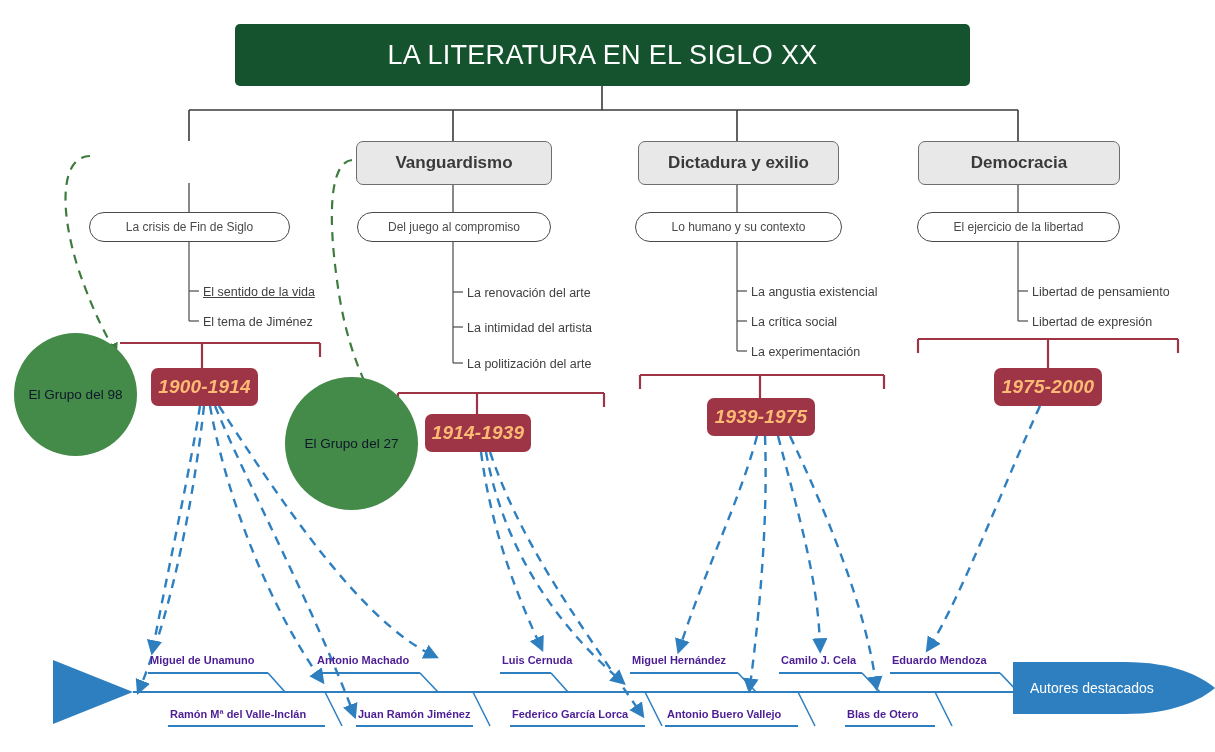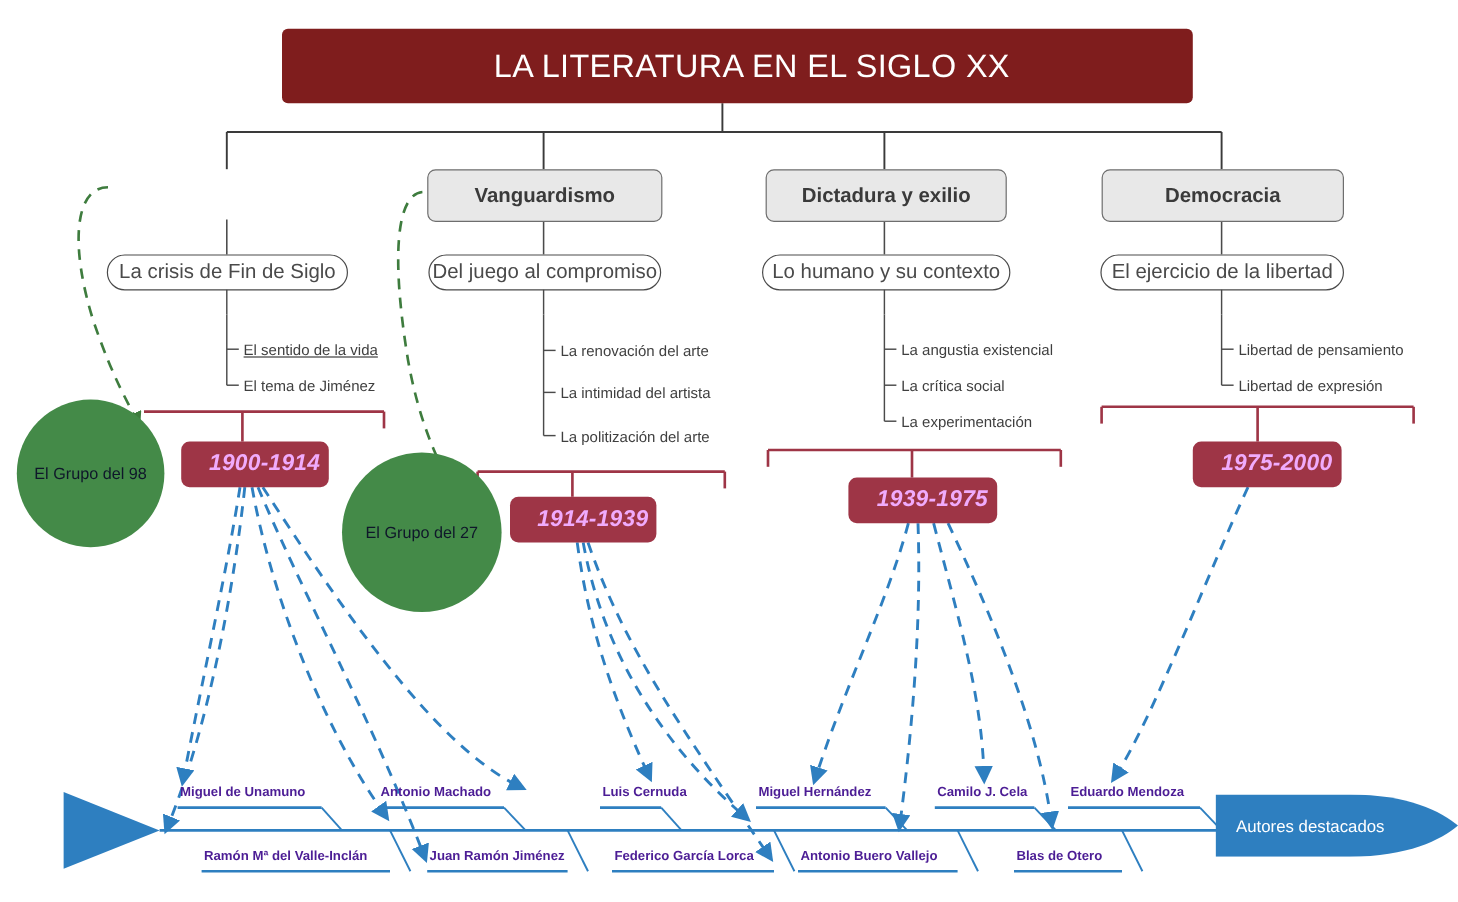--- a/index.html
+++ b/index.html
@@ -27,29 +27,28 @@
     pointer-events: none;
   }
 
   
   .title-box {
     position: absolute;
     left: 235px;
     top: 24px;
     width: 735px;
     height: 62px;
-    background: #7f1d1d;
+    background: #14532d;
     border-radius: 5px;
     display: flex;
     align-items: center;
     justify-content: center;
     color: #ffffff;
     font-size: 27px;
     letter-spacing: 0.3px;
-    padding-left: 24px;
   }
 
   
   .cat-box {
     position: absolute;
     height: 42px;
     background: #E8E8E8;
     border: 1.4px solid #6E6E6E;
     border-radius: 7px;
     display: flex;
@@ -63,21 +62,21 @@
   
   .pill-box {
     position: absolute;
     height: 28px;
     background: #ffffff;
     border: 1.3px solid #4A4A4A;
     border-radius: 15px;
     display: flex;
     align-items: center;
     justify-content: center;
-    font-size: 17px;
+    font-size: 12px;
     color: #4A4A4A;
   }
 
   
   .leaf {
     position: absolute;
     font-size: 12.5px;
     color: #3F3F3F;
     white-space: nowrap;
     line-height: 1;
@@ -98,26 +97,25 @@
 
   
   .period {
     position: absolute;
     height: 38px;
     background: #9E3546;
     border-radius: 7px;
     display: flex;
     align-items: center;
     justify-content: center;
-    color: #f0abfc;
+    color: #fdba74;
     font-size: 19px;
     font-style: italic;
     font-weight: bold;
     letter-spacing: 0.2px;
-    padding-left: 16px;
   }
 
   
   .author {
     position: absolute;
     font-size: 11px;
     font-weight: bold;
     color: #4c1d95;
     white-space: nowrap;
     line-height: 1;

